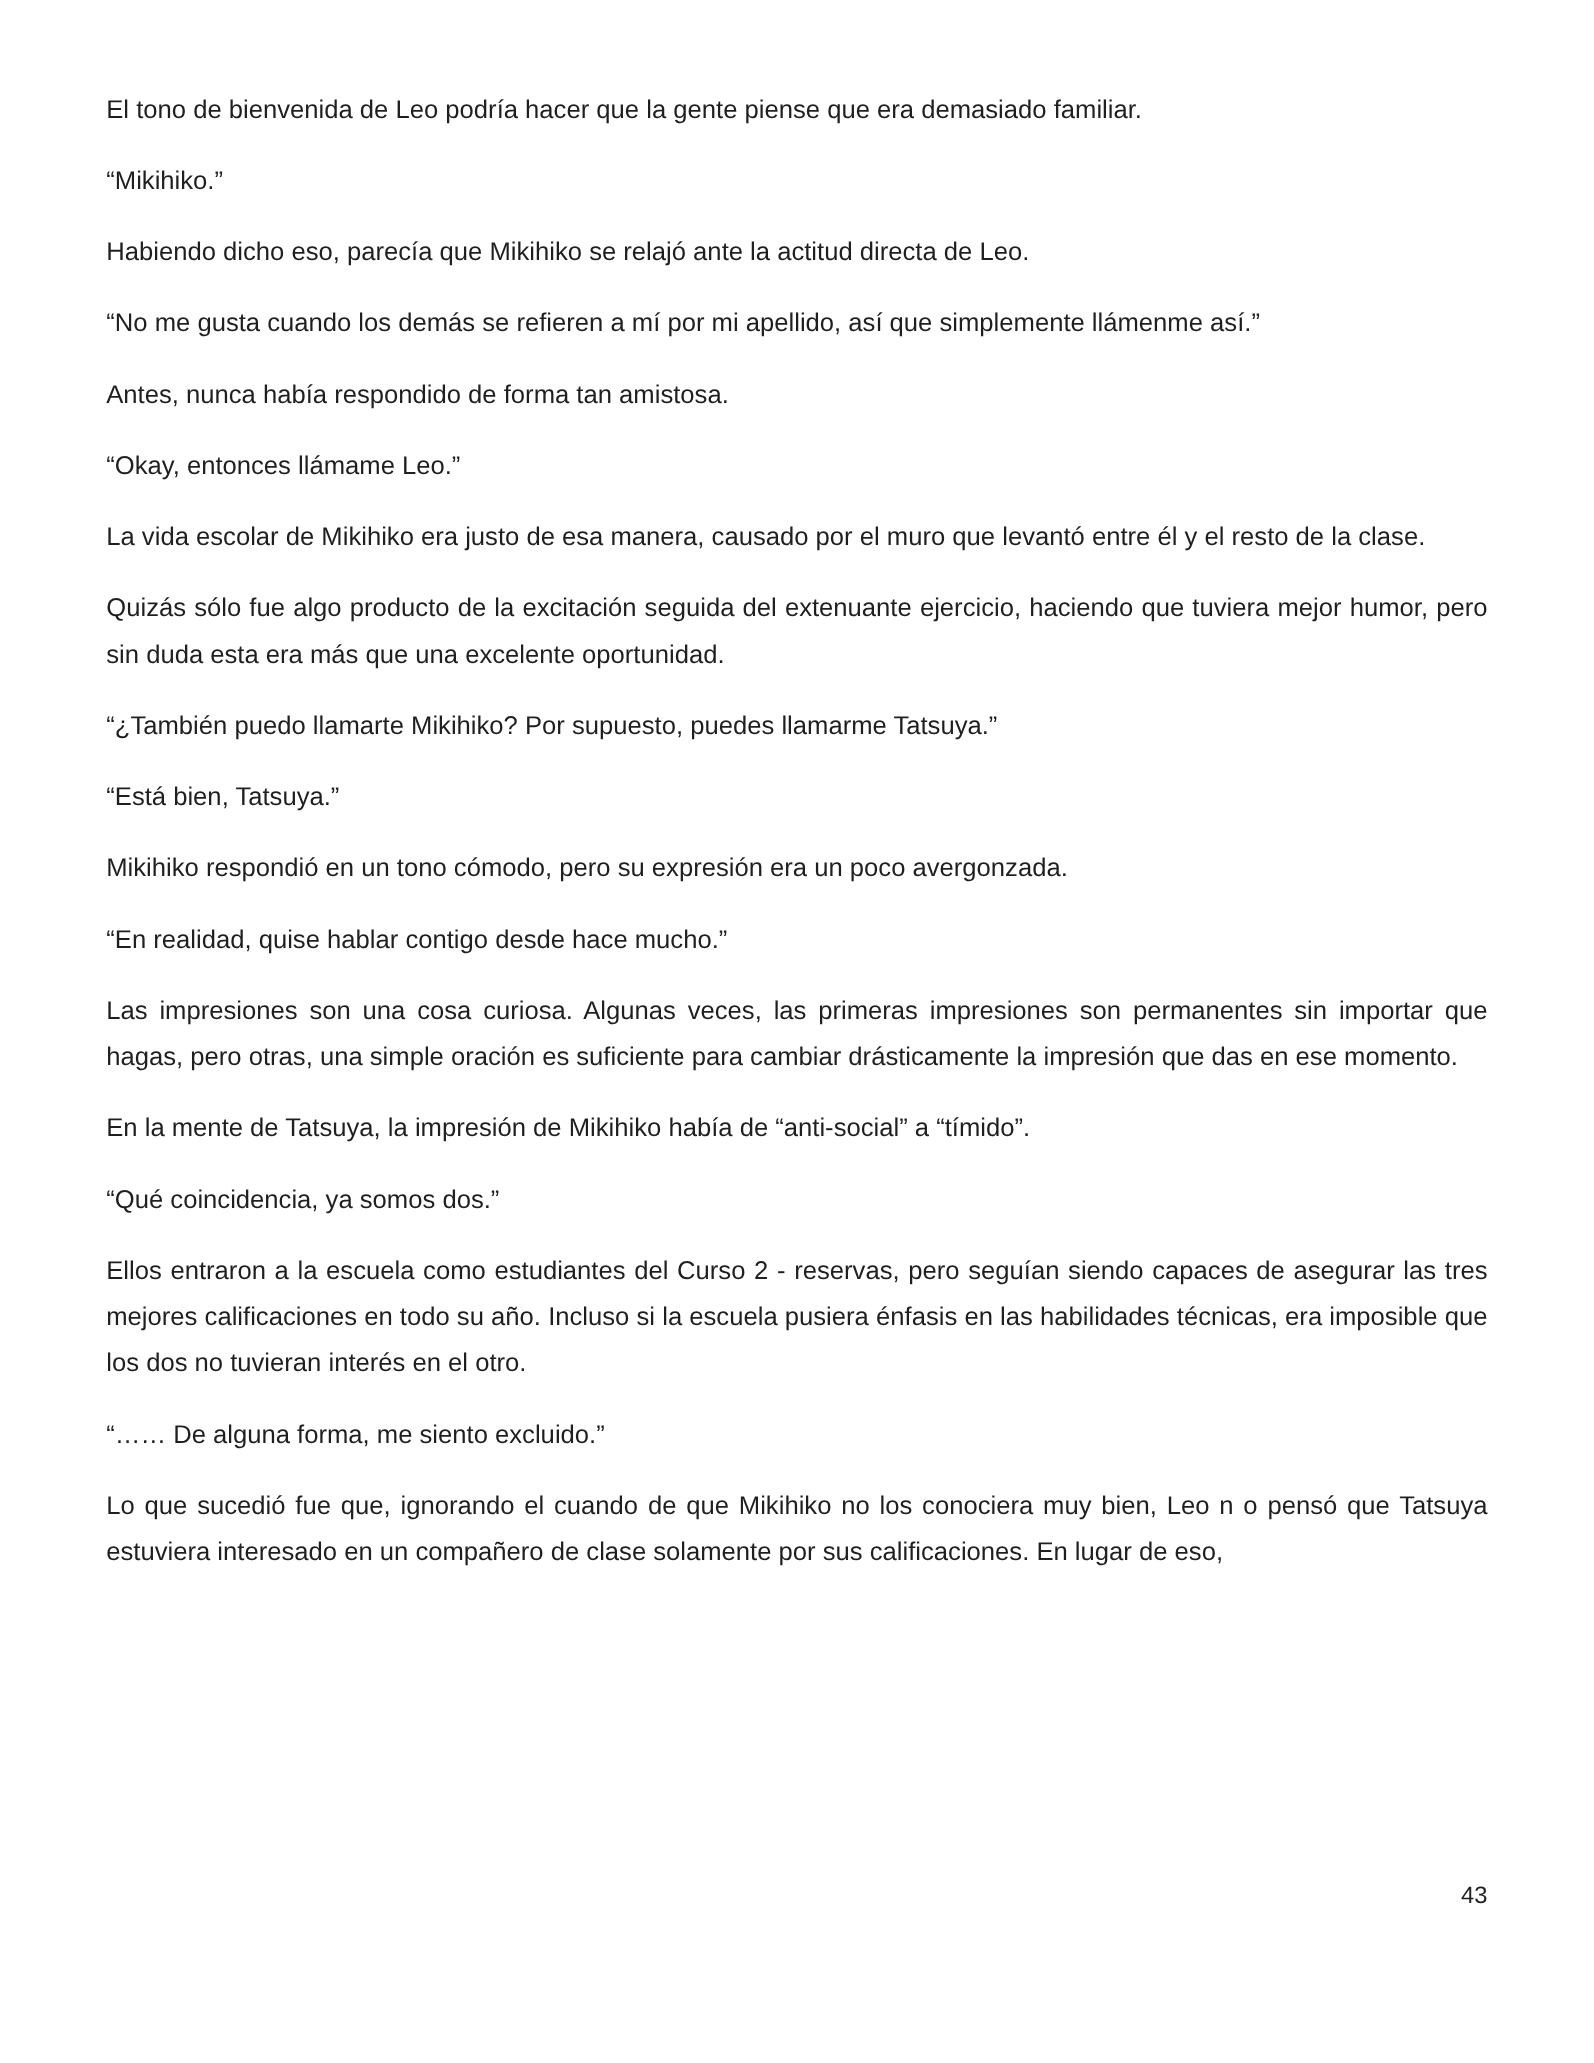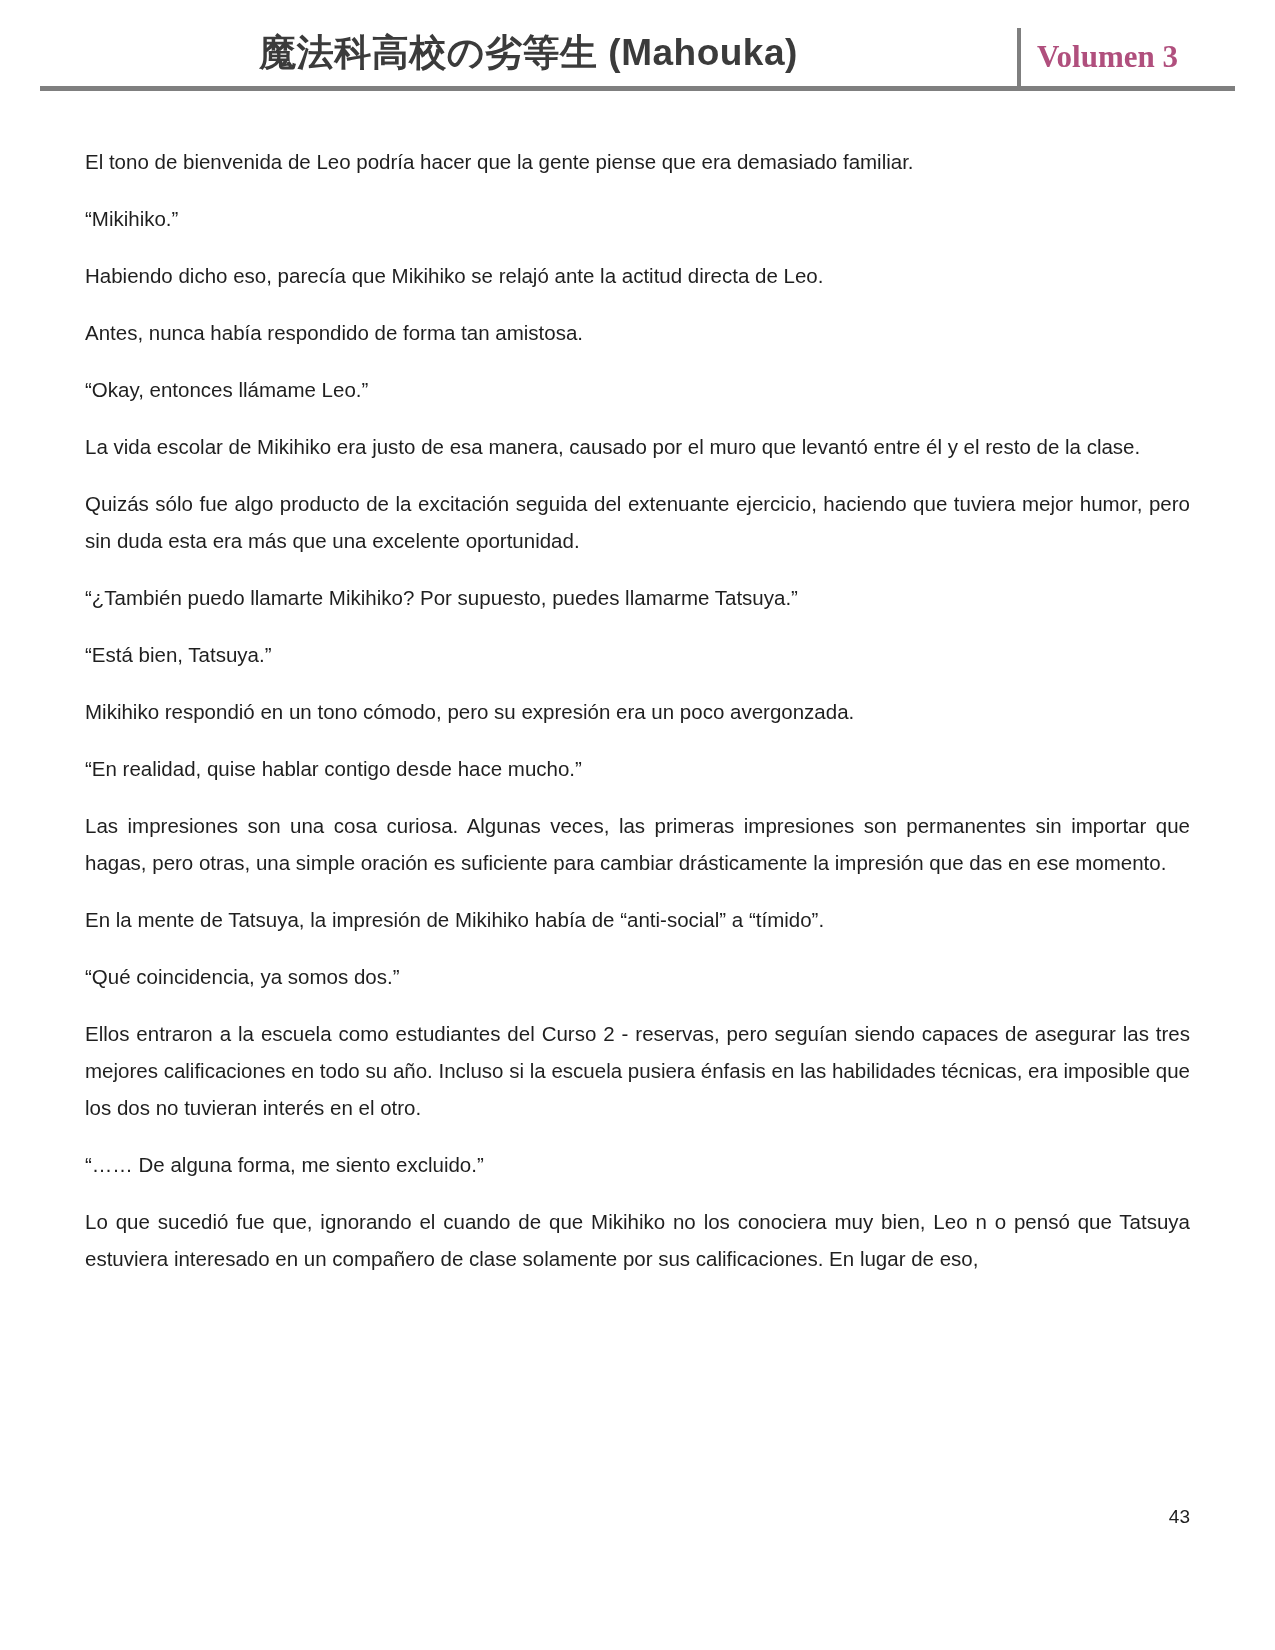--- a/index.html
+++ b/index.html
@@ -48,21 +48,21 @@
   }
   .volume-label {
     font-family: "Liberation Serif", "DejaVu Serif", serif;
     font-size: 31px;
     font-weight: bold;
     color: #b04f7d;
     white-space: nowrap;
   }
   .content {
     margin: 0 85px;
-    padding-top: 52px;
+    padding-top: 69px;
     font-size: 20.5px;
     line-height: 37px;
   }
   .content p {
     margin: 0 0 20px 0;
     text-align: justify;
   }
   .page-number {
     position: absolute;
     top: 1506px;
@@ -70,33 +70,26 @@
     font-size: 19px;
     color: #1f1f1f;
     margin-left: 20px;
   }
 </style>
 </head>
 <body>
 
 <div class="page">
 
-  <div class="header">
-    <div class="header-title-cell">
-      <span class="doc-title">魔法科高校の劣等生 (Mahouka)</span>
-    </div>
-    <div class="header-volume-cell">
-      <span class="volume-label" style="color: rgb(176, 79, 125);">Volumen 3</span>
-    </div>
-  </div>
 
   <div class="content">
       <p>El tono de bienvenida de Leo podría hacer que la gente piense que era demasiado familiar.</p>
       <p>“Mikihiko.”</p>
       <p>Habiendo dicho eso, parecía que Mikihiko se relajó ante la actitud directa de Leo.</p>
+      <p>“No me gusta cuando los demás se refieren a mí por mi apellido, así que simplemente llámenme así.”</p>
       <p>Antes, nunca había respondido de forma tan amistosa.</p>
       <p>“Okay, entonces llámame Leo.”</p>
       <p>La vida escolar de Mikihiko era justo de esa manera, causado por el muro que levantó entre él y el resto de la clase.</p>
       <p>Quizás sólo fue algo producto de la excitación seguida del extenuante ejercicio, haciendo que tuviera mejor humor, pero sin duda esta era más que una excelente oportunidad.</p>
       <p>“¿También puedo llamarte Mikihiko? Por supuesto, puedes llamarme Tatsuya.”</p>
       <p>“Está bien, Tatsuya.”</p>
       <p>Mikihiko respondió en un tono cómodo, pero su expresión era un poco avergonzada.</p>
       <p>“En realidad, quise hablar contigo desde hace mucho.”</p>
       <p>Las impresiones son una cosa curiosa. Algunas veces, las primeras impresiones son permanentes sin importar que hagas, pero otras, una simple oración es suficiente para cambiar drásticamente la impresión que das en ese momento.</p>
       <p>En la mente de Tatsuya, la impresión de Mikihiko había de “anti-social” a “tímido”.</p>

